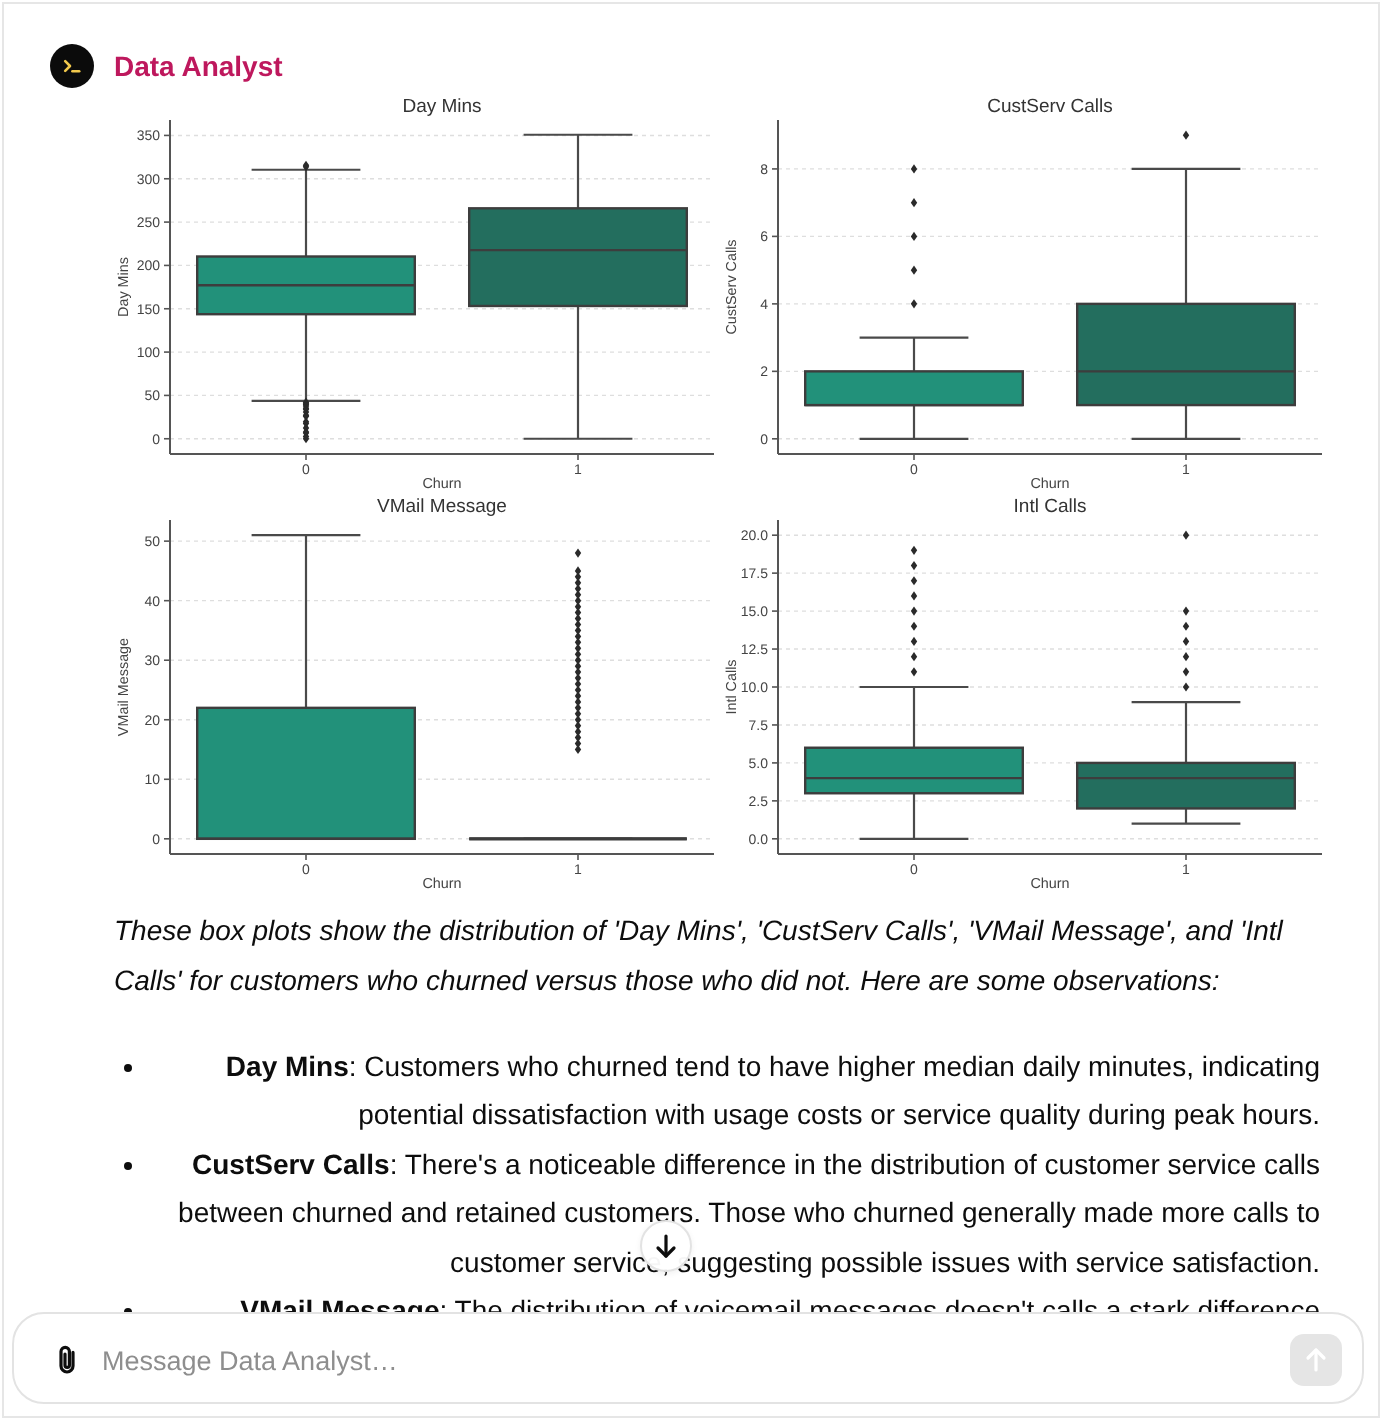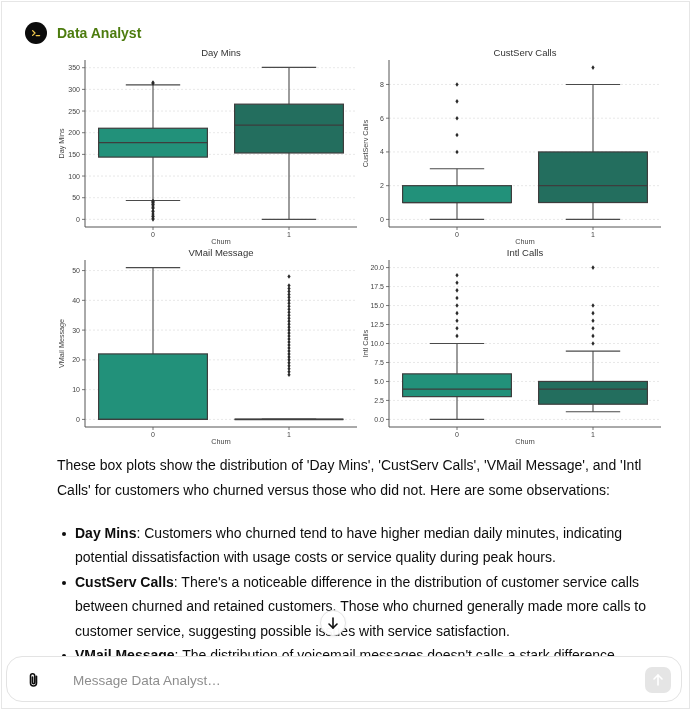--- a/index.html
+++ b/index.html
@@ -11,40 +11,40 @@
     position:absolute; left:1px; top:1px; width:687px; height:706px;
     border:1px solid #e6e6e6; box-sizing:content-box; pointer-events:none;
   }
   .avatar {
     position:absolute; left:25px; top:22px; width:22px; height:22px;
     border-radius:50%; background:#0b0b0b;
   }
   .avatar svg { position:absolute; left:0; top:0; }
   .assistant-name {
     position:absolute; left:57px; top:24px; height:18px; line-height:18px;
-    font-size:14px; font-weight:bold; color:#4d7c0f; white-space:nowrap;
+    font-size:14px; font-weight:bold; color:#be185d; white-space:nowrap;
   }
   #charts { position:absolute; left:0; top:0; }
   #charts .grid { stroke:#dedede; stroke-width:0.7; stroke-dasharray:2 2; }
   #charts .spine { stroke:#555; stroke-width:1; }
   #charts .tick { stroke:#555; stroke-width:0.8; }
   #charts .ticklbl { font-family:"Liberation Sans", sans-serif; font-size:7px; fill:#444; }
   #charts .axlbl { font-family:"Liberation Sans", sans-serif; font-size:7.2px; fill:#444; }
   #charts .ttl { font-family:"Liberation Sans", sans-serif; font-size:9.5px; fill:#333; }
   #charts .boxedge { stroke:#3d3d3d; stroke-width:1.2; }
   #charts .wh { stroke:#4a4a4a; stroke-width:1.1; }
   #charts .outlier { fill:#2a2a2a; }
 
   .msg {
     position:absolute; left:57px; top:453px; width:603px;
     font-size:14px; line-height:24.5px; color:#0d0d0d;
   }
-  .msg p { margin:0 0 18.5px 0; }
+  .msg p { margin:0 0 18.5px 0;font-style:italic; }
   .msg ul { margin:0; padding:0; list-style:none; }
-  .msg li { position:relative; padding-left:18px; }
+  .msg li { position:relative; padding-left:18px;text-align:right; }
   .msg li .bullet {
     position:absolute; left:5px; top:11px; width:4px; height:4px;
     border-radius:50%; background:#0d0d0d;
   }
   .msg b { font-weight:bold; }
 
   .scroll-btn {
     position:absolute; left:320px; top:610px; width:26px; height:26px;
     border-radius:50%; background:rgba(255,255,255,0.96);
     border:1px solid #e3e3e3; box-sizing:border-box;
@@ -54,21 +54,21 @@
 
   .composer-bg {
     position:absolute; left:2px; top:656px; width:687px; height:52px; background:#ffffff;
   }
   .composer {
     position:absolute; left:6px; top:656px; width:676px; height:46px;
     border:1px solid #e3e3e3; border-radius:16px; box-sizing:border-box; background:#fff;
   }
   .attach-btn { position:absolute; left:25px; top:671px; width:18px; height:18px; }
   .composer-input {
-    position:absolute; left:73px; top:670px; width:570px; height:20px;
+    position:absolute; left:51px; top:670px; width:570px; height:20px;
     border:none; outline:none; background:transparent; padding:0;
     font-family:"Liberation Sans", sans-serif; font-size:13.5px; color:#0d0d0d;
   }
   .composer-input::placeholder { color:#8e8e8e; }
   .send-btn {
     position:absolute; left:645px; top:667px; width:26px; height:26px;
     border-radius:7px; background:#e5e5e5;
   }
   .send-btn svg { position:absolute; left:6px; top:6px; }
 </style>

